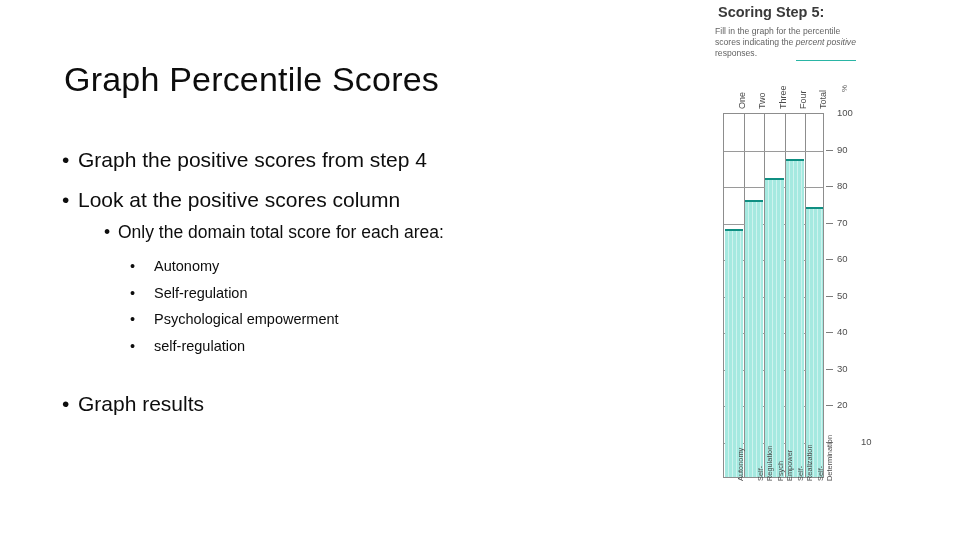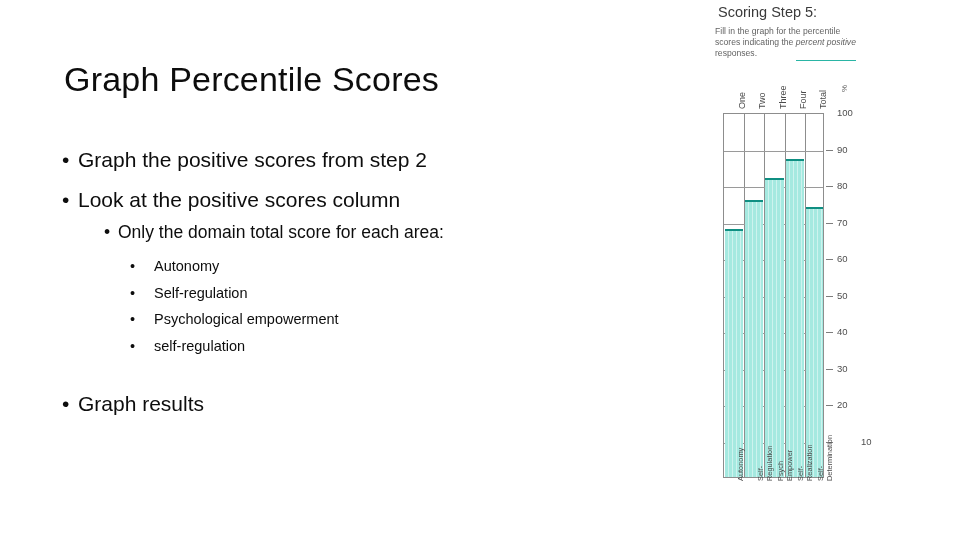--- a/index.html
+++ b/index.html
@@ -85,21 +85,21 @@
     width: 270px;
     height: 540px;
     background: #ffffff;
   }
 
   #ws-title {
     position: absolute;
     left: 28px;
     top: 4px;
     font-size: 14.5px;
-    font-weight: normal;
+    font-weight: bold;
     color: #3a3a3a;
     white-space: nowrap;
   }
 
   #ws-instructions {
     position: absolute;
     left: 25px;
     top: 26px;
     width: 152px;
     font-size: 8.6px;
@@ -220,21 +220,21 @@
   }
 </style>
 </head>
 <body>
 
 <div id="slide-text">
 
   <div id="slide-title">Graph Percentile Scores</div>
 
   <div class="bullet-l1" id="bullet-1">
-    <span class="dot">•</span><span>Graph the positive scores from step 2</span>
+    <span class="dot">•</span><span>Graph the positive scores from step 4</span>
   </div>
 
   <div class="bullet-l1" id="bullet-2">
     <span class="dot">•</span><span>Look at the positive scores column</span>
   </div>
 
   <div class="bullet-l2">
     <span class="dot">•</span><span>Only the domain total score for each area:</span>
   </div>
 

